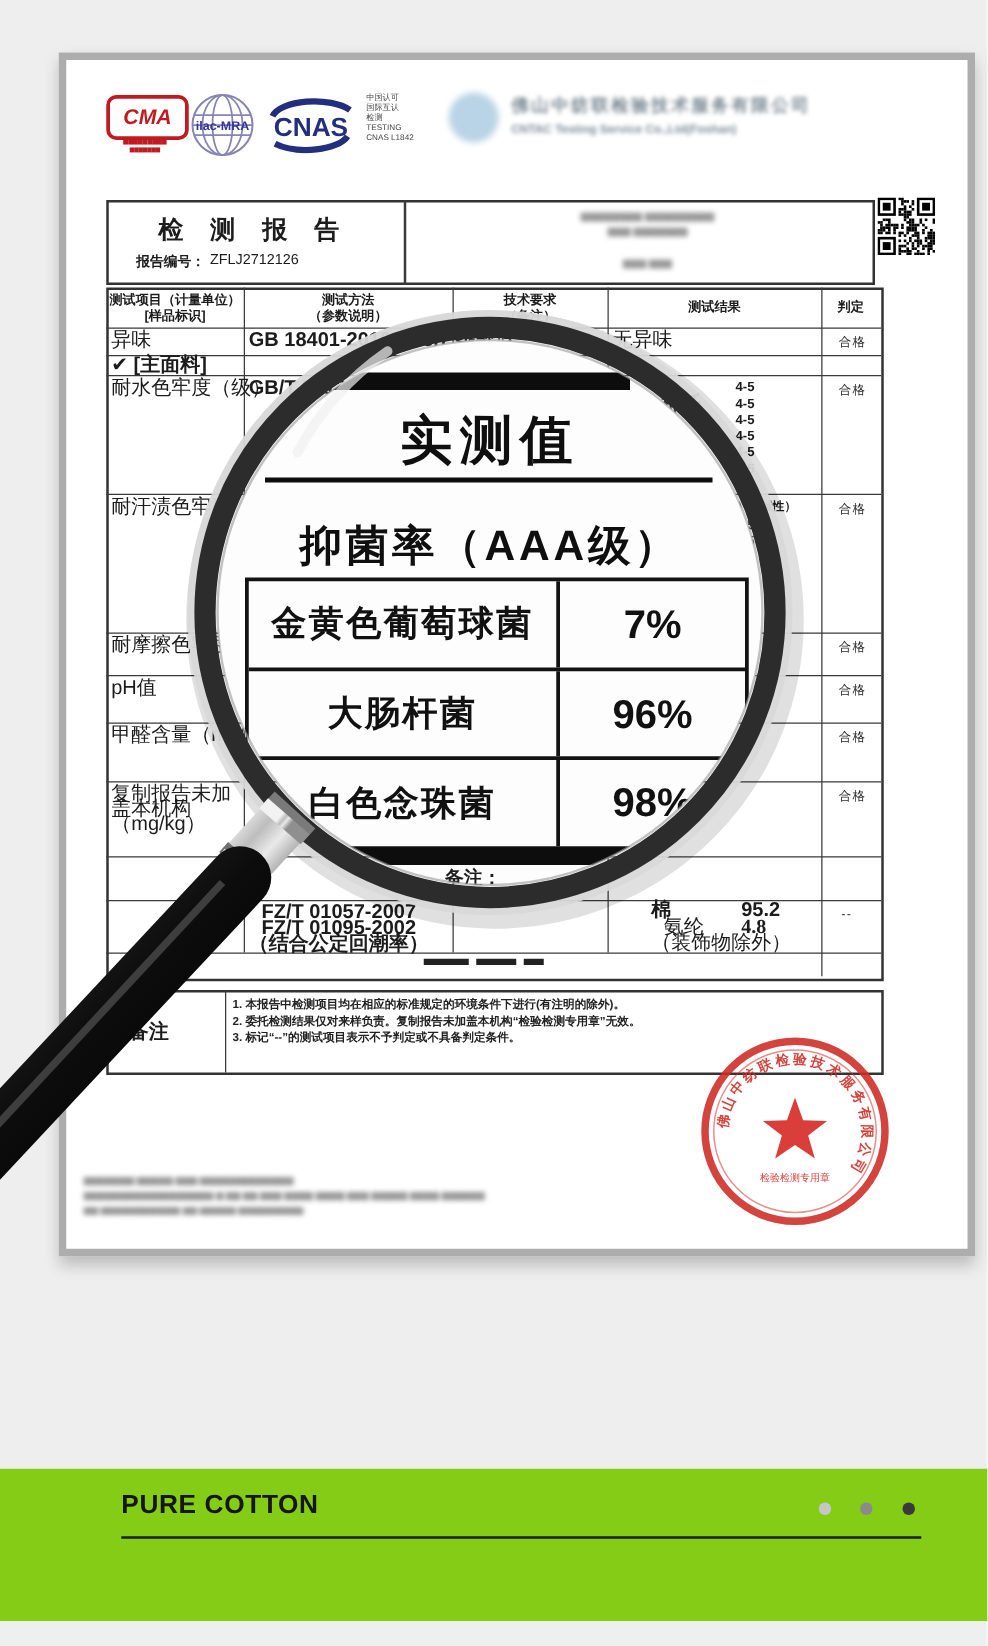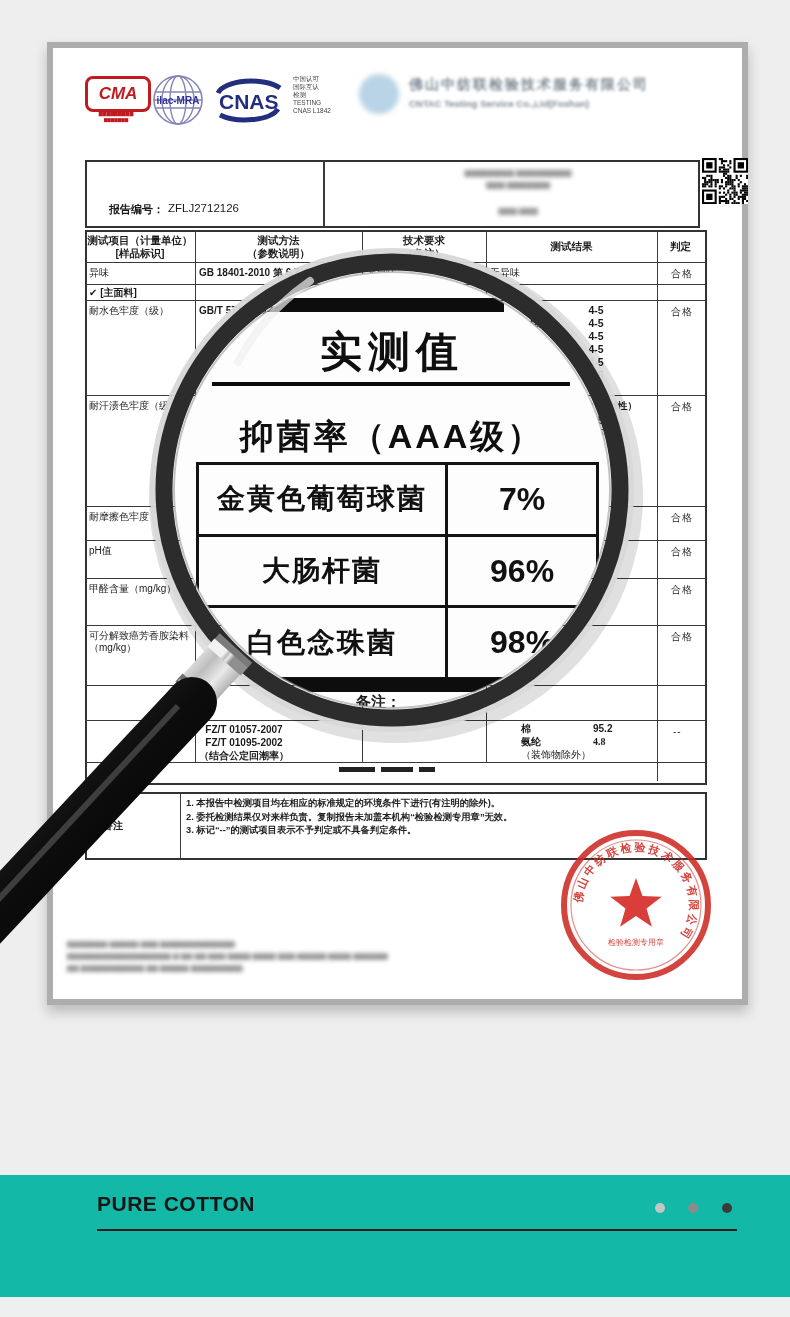--- a/index.html
+++ b/index.html
@@ -1,25 +1,25 @@
 <!DOCTYPE html>
 <html><head>
 <meta charset="utf-8">
 <style>
   html,body{margin:0;padding:0;background:#fff;}
   body{width:790px;height:1317px;position:relative;overflow:hidden;
        font-family:"Liberation Sans","DejaVu Sans",sans-serif;color:#1c1c1c;}
   .abs{position:absolute;}
   .gray-bg{left:0;top:0;width:790px;height:1175px;background:#eeeeee;}
   .card{left:47px;top:42px;width:689px;height:951px;background:#ffffff;
-        border:6px solid #adadad;box-shadow:0 7px 12px rgba(0,0,0,.22);}
+        border:6px solid #adadad;box-shadow:0 7px 12px rgba(0,0,0,.22);padding-left:32px;}
   .hline{background:#3a3a3a;height:1px;}
   .vline{background:#3a3a3a;width:1px;}
   .box{border:2px solid #333;}
-  .cell{font-size:10px;line-height:12px;}
+  .cell{font-size:16px;line-height:12px;}
   .hdr{font-size:10.5px;font-weight:700;text-align:center;line-height:13px;}
   .verdict{font-size:10px;font-weight:400;letter-spacing:1px;color:#2a2a2a;}
   .blurred{filter:blur(2.1px);color:#979797;}
   .blur-light{filter:blur(1.6px);color:#7e8b96;}
   .red{color:#c01b20;}
   .lens{left:174px;top:272px;width:436px;height:436px;border-radius:50%;
         background:#fdfdfd;overflow:hidden;z-index:20;}
   .lens-bar{position:absolute;background:#0d0d0d;}
   .mag-table{position:absolute;left:22px;top:190px;width:397px;height:212px;
              border:3.5px solid #131313;display:flex;flex-direction:column;}
@@ -75,20 +75,21 @@
     <div>CNAS L1842</div>
   </div>
 
   <div class="abs" style="left:306px;top:26px;width:40px;height:40px;border-radius:50%;
        background:#b9d4e6;filter:blur(2.5px);"></div>
   <div class="abs blur-light" style="left:356px;top:28px;width:330px;font-size:14px;font-weight:700;letter-spacing:2px;">佛山中纺联检验技术服务有限公司</div>
   <div class="abs blur-light" style="left:356px;top:50px;width:330px;font-size:9.5px;font-weight:700;">CNTAC Testing Service Co.,Ltd(Foshan)</div>
 
   <div class="abs box" style="left:32px;top:112px;width:611px;height:64px;"></div>
   <div class="abs vline" style="left:270px;top:112px;height:68px;width:1.5px;"></div>
+  <div class="abs" style="left:40px;top:122px;width:220px;text-align:center;font-size:20px;font-weight:800;letter-spacing:8px;">检 测 报 告</div>
   <div class="abs" style="left:56px;top:154px;font-size:11px;font-weight:700;">报告编号：</div>
   <div class="abs" style="left:115px;top:154px;font-size:11.5px;font-weight:400;">ZFLJ2712126</div>
   <div class="abs blurred" style="left:300px;top:120px;width:330px;text-align:center;font-size:8px;">▆▆▆▆▆▆▆▆  ▆▆▆▆▆▆▆▆▆</div>
   <div class="abs blurred" style="left:300px;top:132px;width:330px;text-align:center;font-size:8px;">▆▆▆  ▆▆▆▆▆▆▆</div>
   <div class="abs blurred" style="left:300px;top:158px;width:330px;text-align:center;font-size:8px;">▆▆▆   ▆▆▆</div>
   <div class="abs" style="left:649px;top:110px;width:46px;height:46px;">
     <svg id="qr" width="46" height="46" viewBox="0 0 46 46">
         <rect width="46" height="46" fill="#fff"></rect>
         <rect x="0" y="18.900000000000002" width="2.1" height="2.1" fill="#000"></rect>
         <rect x="0" y="25.200000000000003" width="2.1" height="2.1" fill="#000"></rect>
@@ -324,31 +325,31 @@
 
   <div class="abs cell" style="left:36px;top:463px;">耐摩擦色牢度</div>
   <div class="abs verdict" style="left:618px;top:463px;">合格</div>
 
   <div class="abs cell" style="left:36px;top:497px;">pH值</div>
   <div class="abs verdict" style="left:618px;top:497px;">合格</div>
 
   <div class="abs cell" style="left:36px;top:535px;">甲醛含量（mg/kg）</div>
   <div class="abs verdict" style="left:618px;top:535px;">合格</div>
 
-  <div class="abs cell" style="left:36px;top:582px;width:102px;">可分解致癌芳香胺染料（mg/kg）</div>
+  <div class="abs cell" style="left:36px;top:582px;width:102px;">复制报告未加盖本机构（mg/kg）</div>
   <div class="abs verdict" style="left:618px;top:582px;">合格</div>
 
   <div class="abs cell" style="left:146px;top:675px;font-weight:700;line-height:13px;text-align:center;">
     <div>FZ/T 01057-2007</div>
       <div>FZ/T 01095-2002</div>
       <div>（结合公定回潮率）</div>
   </div>
   <div class="abs cell" style="left:468px;top:675px;font-weight:700;">棉</div>
   <div class="abs cell" style="left:540px;top:675px;font-weight:700;">95.2</div>
-  <div class="abs cell" style="left:468px;top:688px;font-weight:700;">氨纶</div>
+  <div class="abs cell" style="left:478px;top:688px;font-weight:400;">氨纶</div>
   <div class="abs cell" style="left:540px;top:688px;font-weight:700;font-family:Liberation Serif, serif;">4.8</div>
   <div class="abs cell" style="left:468px;top:701px;">（装饰物除外）</div>
   <div class="abs verdict" style="left:620px;top:678px;">--</div>
 
   <div class="abs" style="left:286px;top:719px;width:36px;height:5px;background:#222;"></div>
   <div class="abs" style="left:328px;top:719px;width:32px;height:5px;background:#222;"></div>
   <div class="abs" style="left:366px;top:719px;width:16px;height:5px;background:#222;"></div>
 
   <div class="abs box" style="left:32px;top:744px;width:618px;height:64px;"></div>
   <div class="abs vline" style="left:127px;top:744px;height:66px;"></div>
@@ -433,21 +434,21 @@
   <line x1="232" y1="652" x2="190" y2="698" stroke="url(#silver)" stroke-width="42"></line>
   <line x1="236" y1="648" x2="226" y2="659" stroke="#7a7a7a" stroke-width="44"></line>
   <line x1="231" y1="653" x2="224" y2="661" stroke="url(#silver)" stroke-width="44"></line>
   <line x1="199" y1="688" x2="192" y2="696" stroke="#707070" stroke-width="44"></line>
   <line x1="195" y1="692" x2="189" y2="699" stroke="url(#silver)" stroke-width="40"></line>
 
   <line x1="192" y1="702" x2="-40" y2="950" stroke="url(#handleg)" stroke-width="50" stroke-linecap="round"></line>
   <line x1="178" y1="706" x2="-30" y2="930" stroke="#4a4a4a" stroke-width="6" opacity=".8"></line>
 </svg>
 
-<div class="abs" style="left:0;top:1175px;width:790px;height:122px;background:#14b8a6;">
+<div class="abs" style="left:0;top:1175px;width:790px;height:122px;background:#84cc16;">
   <div class="abs" style="left:97px;top:17px;font-size:21px;font-weight:700;letter-spacing:.5px;color:#161616;">PURE COTTON</div>
   <div class="abs dots" style="left:636px;top:24px;">
     <span style="background:#c6c6c6;"></span>
     <span style="background:#8b8b8b;"></span>
     <span style="background:#3a3a3a;"></span>
   </div>
   <div class="abs" style="left:97px;top:54px;width:640px;height:2px;background:#1d1d1d;"></div>
 </div>
 <div class="abs" style="left:0;top:1297px;width:790px;height:20px;background:#eef0ef;"></div>
 

